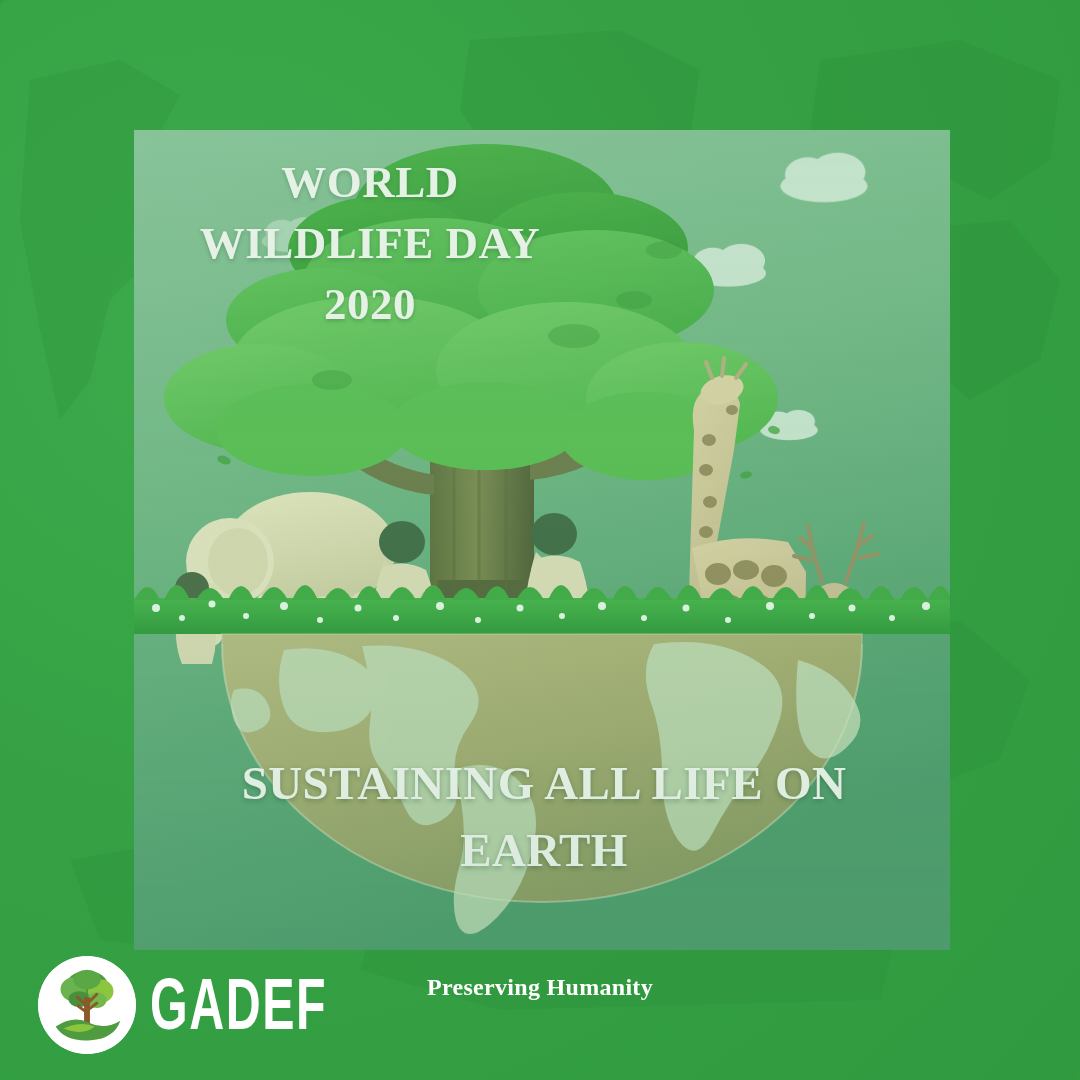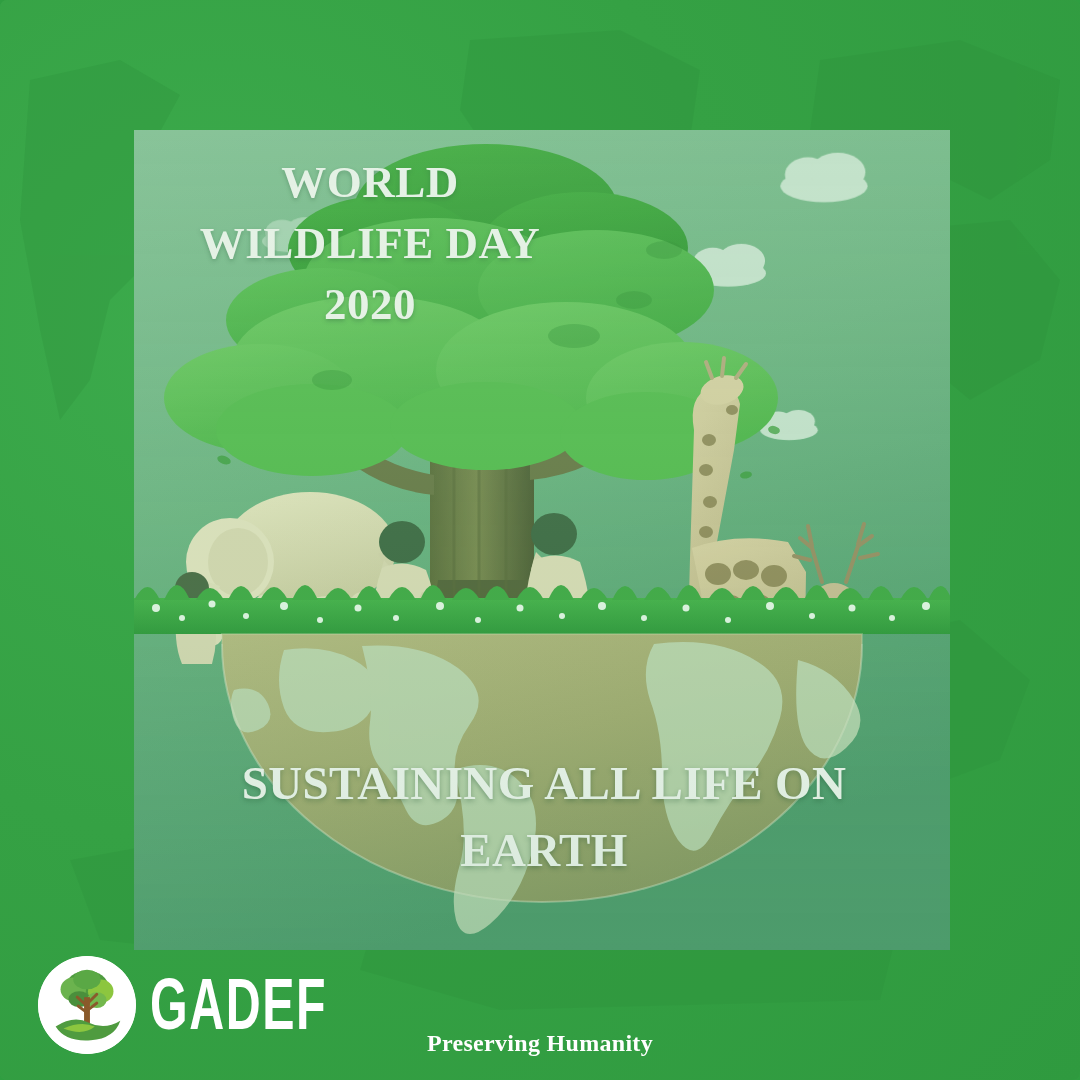--- a/index.html
+++ b/index.html
@@ -117,21 +117,21 @@
     line-height: 1;
     letter-spacing: 2px;
     transform: scaleX(0.78) scaleY(1.16);
     transform-origin: left center;
     white-space: nowrap;
   }
   .motto {
     position: absolute;
     left: 0;
     right: 0;
-    top: 1030px;
+    top: 974px;
     text-align: center;
     color: #ffffff;
     font-family: "Liberation Serif", serif;
     font-weight: bold;
     font-size: 24px;
     letter-spacing: 0.3px;
     z-index: 50;
   }
 </style>
 </head>

